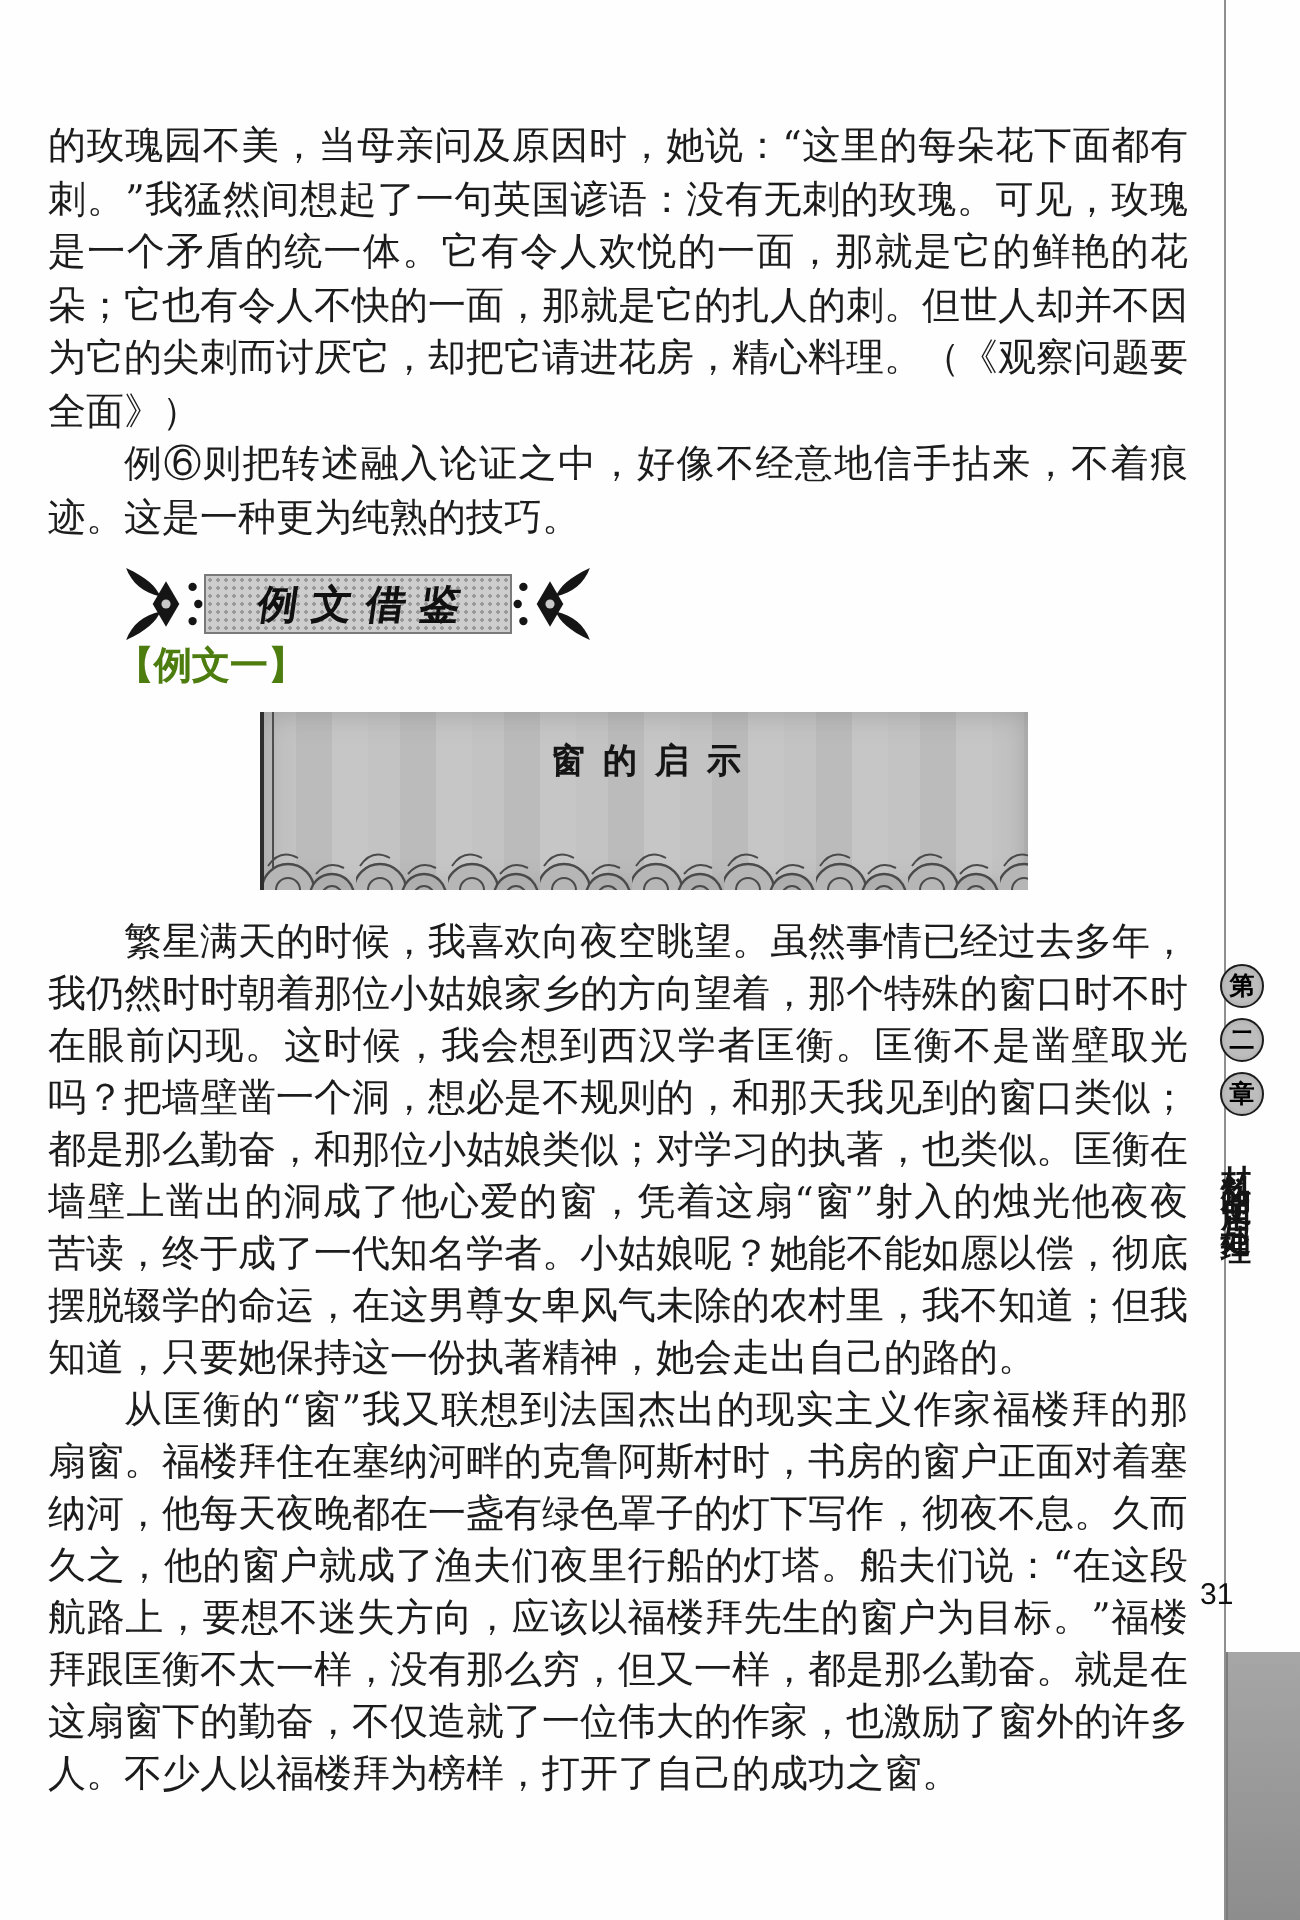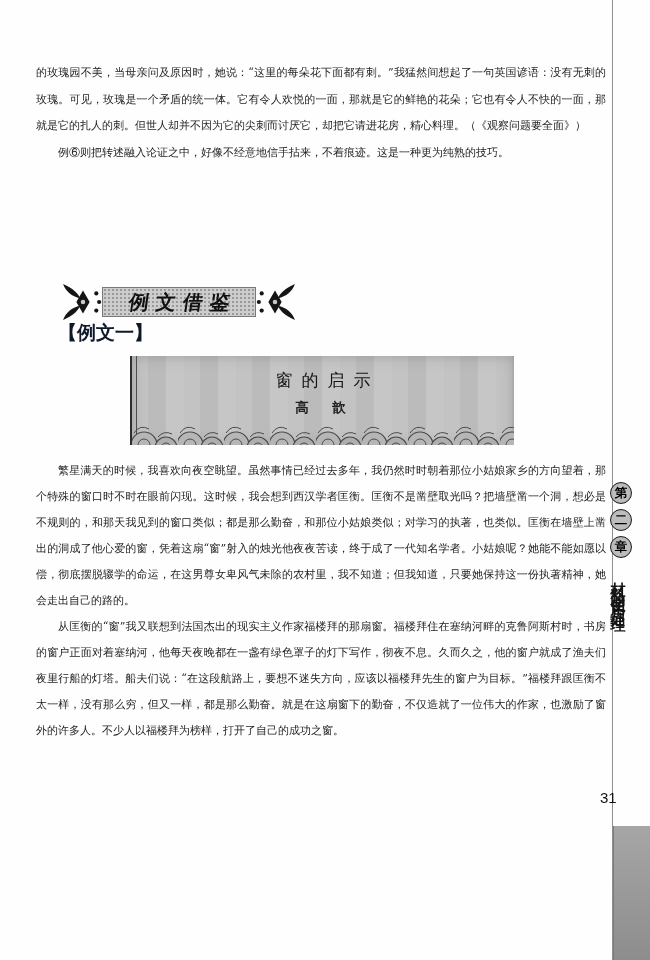--- a/index.html
+++ b/index.html
@@ -4,22 +4,22 @@
 <style>
   html,body{margin:0;padding:0;}
   body{
     width:650px;height:960px;position:relative;overflow:hidden;
     background:#fefefe;
     font-family:"DejaVu Serif","Liberation Serif",serif;
     color:#1c1c1c;
   }
   
   .textblock{
-    position:absolute;left:36px;width:570px;
-    font-size:11px;line-height:26.5px;
+    position:absolute;left:24px;width:570px;
+    font-size:19px;line-height:26.5px;
     text-align:justify;text-justify:inter-ideograph;
   }
   .textblock p{margin:0;}
   .textblock p.indent{text-indent:2em;}
   #intro{top:60px;}
   #essay{top:458px;line-height:26px;}
   
   .banner{
     position:absolute;left:62px;top:283px;height:38px;
     display:flex;align-items:center;
@@ -34,36 +34,36 @@
     border:1px solid #7a7a7a;
     display:flex;align-items:center;justify-content:center;
   }
   .ribbon .ribbon-label{
     font-size:20px;font-weight:bold;letter-spacing:7px;
     transform:skewX(-8deg);color:#101010;padding-left:7px;white-space:nowrap;
   }
   
   .section-heading{
     position:absolute;left:58px;top:320px;
-    font-size:19px;font-weight:bold;color:#0f172a;
+    font-size:19px;font-weight:bold;color:#4d7c0f;
     font-family:Liberation Mono, monospace;
   }
   
   .essay-card{
     position:absolute;left:130px;top:356px;width:382px;height:89px;
     background:repeating-linear-gradient(90deg,#c3c3c3 0 16px,#bbbbbb 16px 34px,#c6c6c6 34px 52px);
     border-left:2px solid #2e2e2e;
     box-shadow:inset 0 0 14px rgba(90,90,90,.35);
     overflow:hidden;text-align:center;
   }
   .essay-card::before{
     content:"";position:absolute;left:4px;top:0;bottom:0;width:1px;background:#4d4d4d;
   }
   .essay-card .card-title{
-    margin-top:13px;font-size:17px;font-weight:normal;letter-spacing:9px;
+    margin-top:13px;font-size:17px;font-weight:bold;letter-spacing:9px;
     color:#151515;text-indent:9px;
   }
   .essay-card .card-author{
     margin-top:7px;font-size:13.5px;font-weight:bold;letter-spacing:5px;color:#222;
   }
   .wave{position:absolute;left:0;bottom:0;width:100%;height:27px;}
   
   .rule-v{position:absolute;left:612px;top:0;bottom:0;width:1px;background:#8f8f8f;}
   .chapter-badges{
     position:absolute;left:610px;top:482px;display:flex;flex-direction:column;gap:5px;
@@ -126,21 +126,20 @@
       <circle cx="36" cy="29" r="2.2"></circle>
     </g>
     <circle cx="22" cy="20" r="2.4" fill="#c9c9c9"></circle>
   </svg>
 </div>
 
 <div class="section-heading">【例文一】</div>
 
 <div class="essay-card">
   <div class="card-title">窗的启示</div>
-  <div class="card-author">高　歆</div>
   <svg class="wave" viewBox="0 0 382 27" preserveAspectRatio="none" xmlns="http://www.w3.org/2000/svg">
     <defs>
       <pattern id="wv" width="46" height="27" patternUnits="userSpaceOnUse">
         <circle cx="12" cy="27" r="13" fill="#b6b6b6" stroke="#4a4a4a" stroke-width="1.2"></circle>
         <circle cx="12" cy="27" r="6" fill="none" stroke="#4a4a4a" stroke-width="1"></circle>
         <path d="M2 15 q6 -9 15 -4" stroke="#4a4a4a" stroke-width="1" fill="none"></path>
         <circle cx="34" cy="30" r="11" fill="#aeaeae" stroke="#4a4a4a" stroke-width="1.2"></circle>
         <circle cx="34" cy="30" r="5" fill="none" stroke="#4a4a4a" stroke-width="1"></circle>
         <path d="M26 19 q6 -7 14 -3" stroke="#4a4a4a" stroke-width="1" fill="none"></path>
       </pattern>

